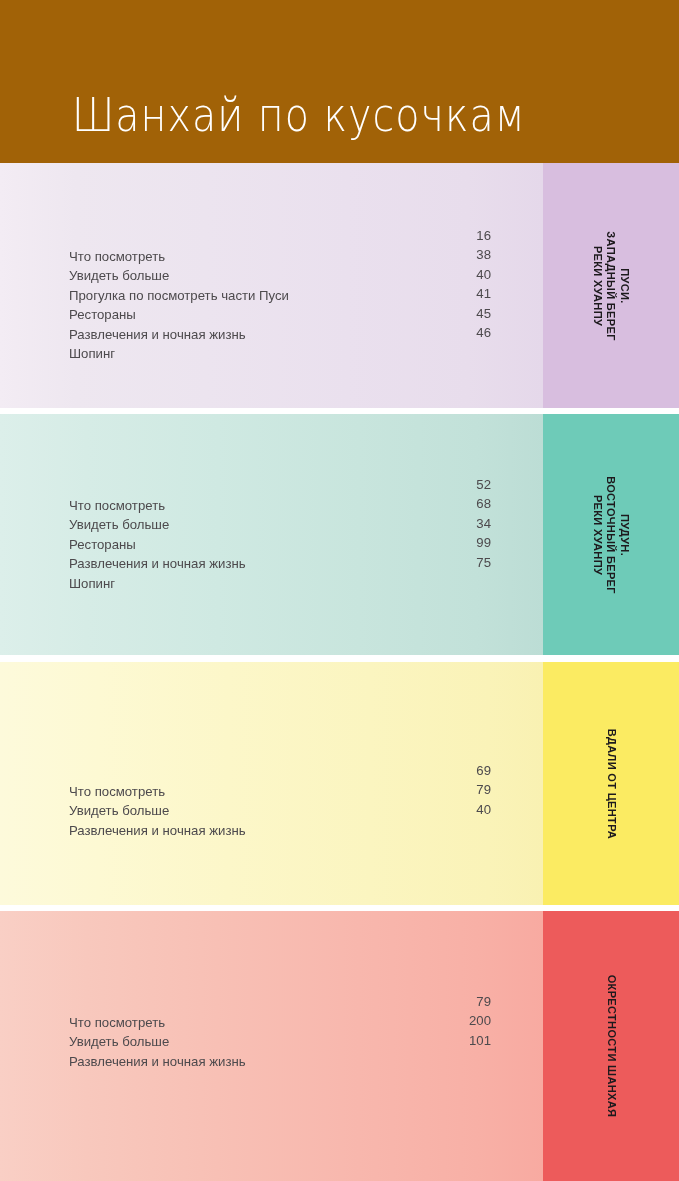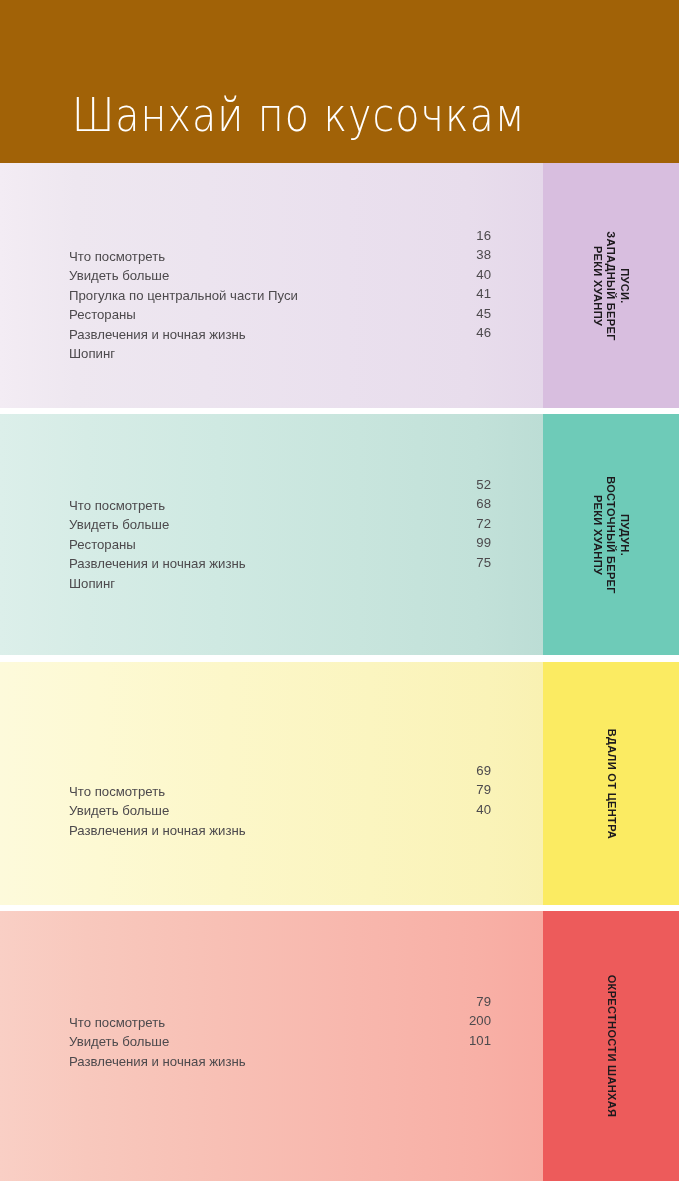--- a/index.html
+++ b/index.html
@@ -142,21 +142,21 @@
     <div class="toc-list" style="top:63px;">
       <div class="toc-row">
         <span class="toc-label">Что посмотреть</span>
         <span class="toc-page">16</span>
       </div>
       <div class="toc-row">
         <span class="toc-label">Увидеть больше</span>
         <span class="toc-page">38</span>
       </div>
       <div class="toc-row">
-        <span class="toc-label">Прогулка по центральной части Пуси</span>
+        <span class="toc-label">Прогулка по посмотреть части Пуси</span>
         <span class="toc-page">40</span>
       </div>
       <div class="toc-row">
         <span class="toc-label">Рестораны</span>
         <span class="toc-page">41</span>
       </div>
       <div class="toc-row">
         <span class="toc-label">Развлечения и ночная жизнь</span>
         <span class="toc-page">45</span>
       </div>
@@ -183,21 +183,21 @@
       <div class="toc-row">
         <span class="toc-label">Что посмотреть</span>
         <span class="toc-page">52</span>
       </div>
       <div class="toc-row">
         <span class="toc-label">Увидеть больше</span>
         <span class="toc-page">68</span>
       </div>
       <div class="toc-row">
         <span class="toc-label">Рестораны</span>
-        <span class="toc-page">72</span>
+        <span class="toc-page">34</span>
       </div>
       <div class="toc-row">
         <span class="toc-label">Развлечения и ночная жизнь</span>
         <span class="toc-page">99</span>
       </div>
       <div class="toc-row">
         <span class="toc-label">Шопинг</span>
         <span class="toc-page">75</span>
       </div>
     </div>

